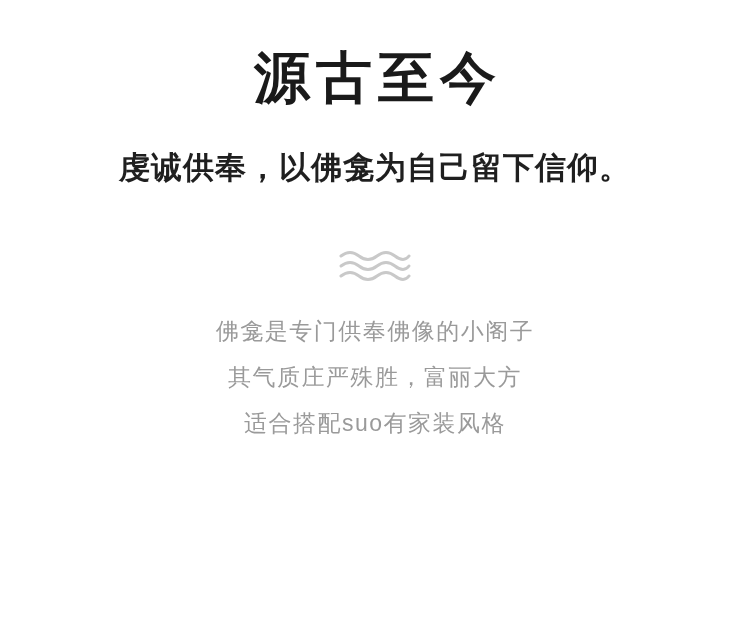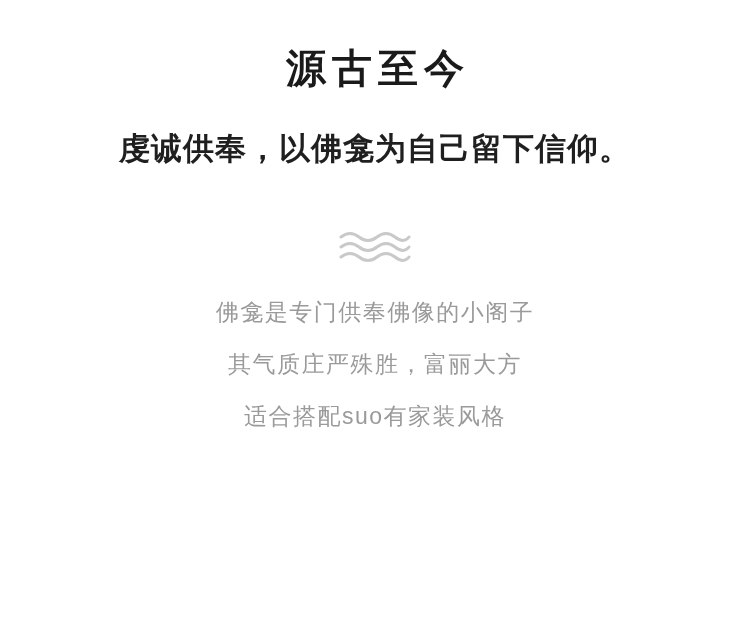--- a/index.html
+++ b/index.html
@@ -19,21 +19,21 @@
     position: relative;
     display: flex;
     flex-direction: column;
     align-items: center;
     box-sizing: border-box;
     padding-top: 44px;
   }
   .headline {
     font-family: "Liberation Sans", sans-serif;
     font-weight: bold;
-    font-size: 40px;
+    font-size: 56px;
     letter-spacing: 6px;
     color: #1a1a1a;
     line-height: 1.2;
     text-align: center;
     margin: 0;
     padding-left: 6px;
   }
   .subhead {
     font-family: Liberation Sans, sans-serif;
     font-size: 31px;
@@ -51,21 +51,21 @@
     justify-content: center;
   }
   .divider svg {
     display: block;
   }
   .body-lines {
     padding-top: 20px;
     display: flex;
     flex-direction: column;
     align-items: center;
-    gap: 8px;
+    gap: 2px;
   }
   .body-line {
     font-family: "Liberation Sans", sans-serif;
     font-size: 23px;
     color: #9a9a9a;
     letter-spacing: 1.5px;
     line-height: 44px;
     text-align: center;
     white-space: nowrap;
   }

